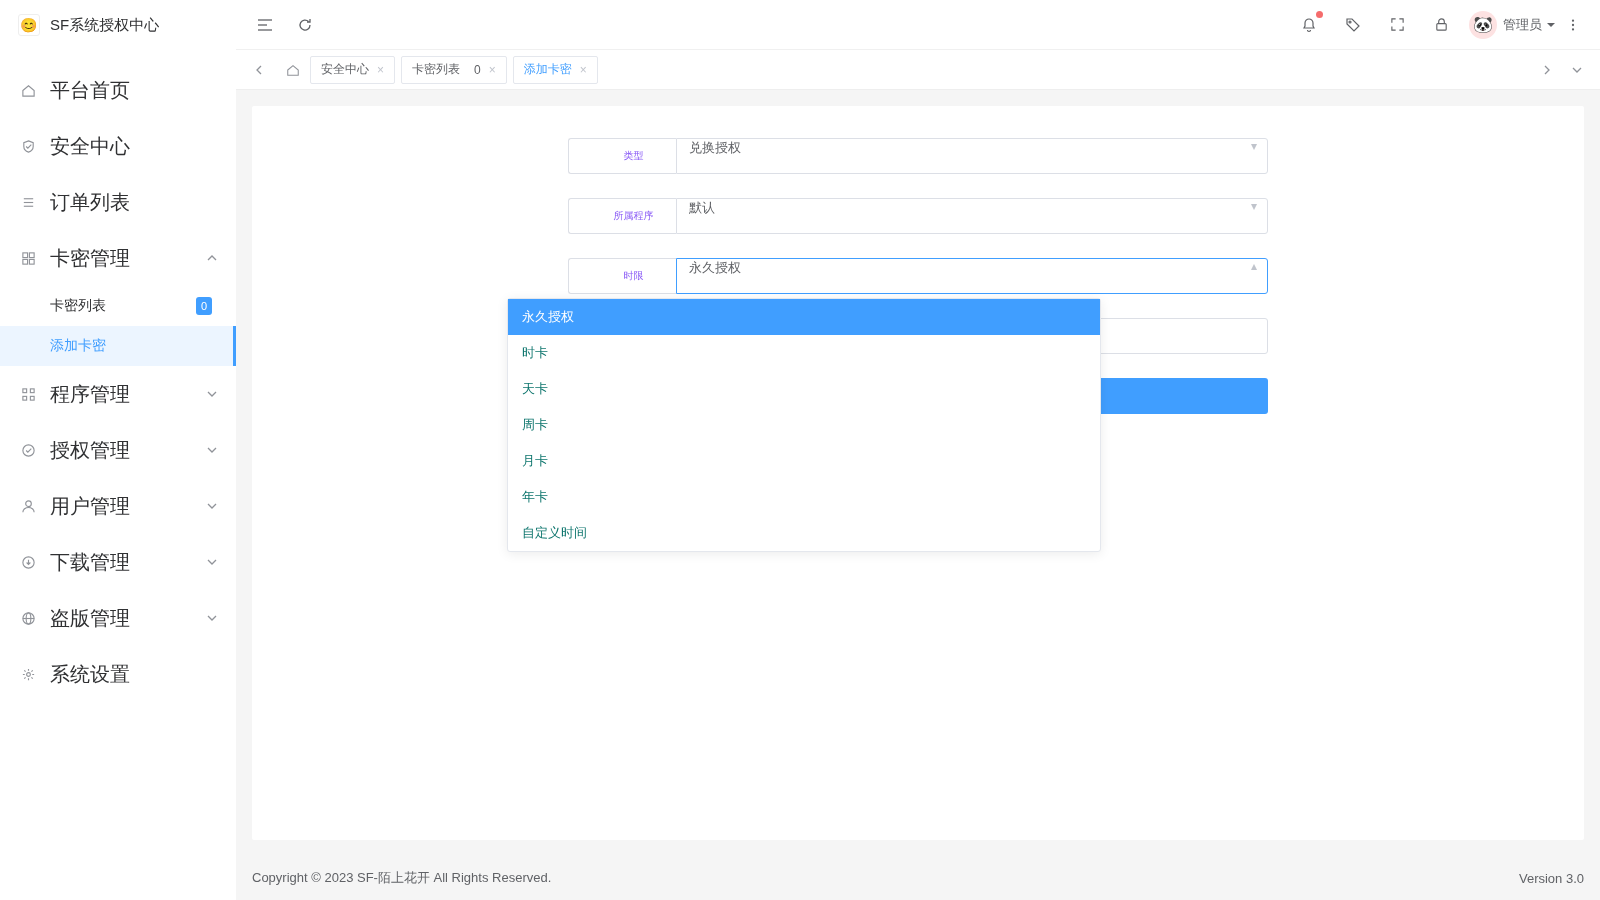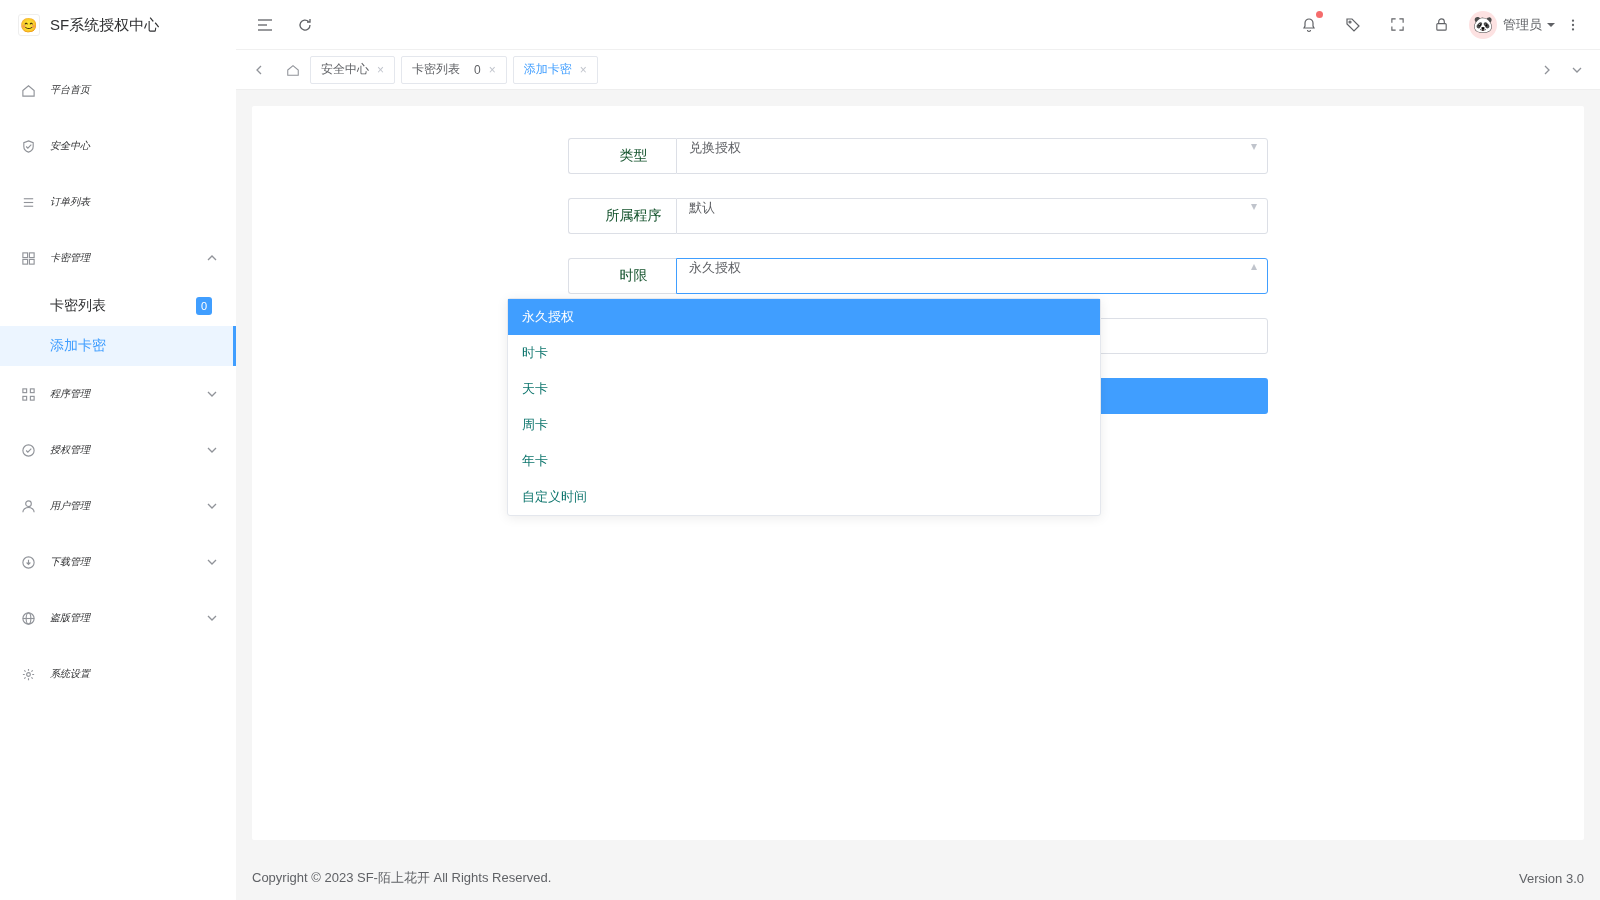--- a/index.html
+++ b/index.html
@@ -6,21 +6,21 @@
 body { font-family: -apple-system, BlinkMacSystemFont, "Segoe UI", "PingFang SC", "Microsoft YaHei", sans-serif; font-size: 14px; color: #606266; background: #f5f5f5; width: 1600px; height: 900px; overflow: hidden; position: relative; }
 
 .sidebar { position: absolute; left: 0; top: 0; width: 236px; height: 900px; background: #fff; }
 .logo-row { height: 50px; display: flex; align-items: center; padding-left: 18px; }
 .logo-img { width: 22px; height: 22px; background: #fff; border: 1px solid #eee; border-radius: 3px; display: inline-flex; align-items: center; justify-content: center; margin-right: 10px; font-size: 14px; }
 .logo-title { font-size: 15px; color: #303133; }
 
 .menu { padding-top: 12px; }
 .menu-item { height: 56px; display: flex; align-items: center; padding-left: 20px; padding-right: 18px; cursor: pointer; }
 .menu-item .ic { width: 16px; height: 16px; display: inline-flex; align-items: center; justify-content: center; color: #909399; margin-right: 14px; font-size: 14px; }
-.menu-item .lbl { flex: 1; color: #303133; font-size: 10px; font-style: italic; }
+.menu-item .lbl { flex: 1; color: #303133; font-size: 20px; }
 .menu-item .arrow { color: #909399; font-size: 12px; }
 .menu-item .arrow svg { width: 12px; height: 12px; }
 .sub-item { height: 40px; display: flex; align-items: center; padding-left: 50px; cursor: pointer; position: relative; }
 .sub-item .lbl { flex: 1; color: #303133; }
 .sub-item.active { background: #ecf5ff; }
 .sub-item.active .lbl { color: #409EFF; }
 .sub-item.active::after { content: ""; position: absolute; right: 0; top: 0; bottom: 0; width: 3px; background: #409EFF; }
 .badge { display: inline-block; min-width: 16px; height: 18px; line-height: 18px; padding: 0 5px; background: #409EFF; color: #fff; font-size: 11px; border-radius: 3px; margin-right: 24px; text-align: center; }
 
 .header { position: absolute; left: 236px; top: 0; right: 0; height: 50px; background: #fff; display: flex; align-items: center; padding: 0 14px; border-bottom: 1px solid #f0f0f0; }
@@ -39,21 +39,21 @@
 .tab.curr { color: #409EFF; }
 .tab .cnt { margin-left: 14px; color: #606266; }
 .tab-right { margin-left: auto; display: flex; align-items: center; padding-right: 8px; }
 .tabctrl { width: 30px; height: 30px; display: inline-flex; align-items: center; justify-content: center; color: #909399; cursor: pointer; }
 
 .content { position: absolute; left: 236px; top: 90px; right: 0; bottom: 44px; padding: 16px; }
 .panel { background: #fff; height: 100%; padding-top: 32px; border-radius: 2px; }
 
 .form { width: 700px; margin: 0 auto; }
 .form-row { display: flex; margin-bottom: 24px; }
-.form-label { width: 108px; height: 36px; border: 1px solid #dcdfe6; border-right: none; display: flex; align-items: center; justify-content: center; color: #14532d; background: #fff; border-radius: 3px 0 0 3px; font-size: 14px; padding-left: 22px; }
+.form-label { width: 108px; height: 36px; border: 1px solid #dcdfe6; border-right: none; display: flex; align-items: center; justify-content: center; color: #8b5cf6; background: #fff; border-radius: 3px 0 0 3px; font-size: 10px; padding-left: 22px; }
 .form-select { flex: 1; height: 36px; border: 1px solid #dcdfe6; display: flex; padding: 0 12px; color: #606266; background: #fff; border-radius: 0 3px 3px 0; cursor: pointer; position: relative; font-size: 13px; }
 .form-select .caret { position: absolute; right: 10px; color: #c0c4cc; font-size: 12px; }
 .form-select.focused { border-color: #409EFF; }
 
 .form-row.focused .form-label { border-color: #dcdfe6; }
 .form-row.focused .form-select { border-color: #409EFF; }
 
 .submit-btn { width: 700px; margin: 0 auto; height: 36px; background: #409EFF; color: #fff; display: flex; align-items: center; justify-content: center; border-radius: 3px; cursor: pointer; font-size: 13px; }
 
 .dropdown { position: absolute; left: 255px; top: 192px; width: 594px; background: #fff; border: 1px solid #e4e7ed; border-radius: 3px; box-shadow: 0 2px 12px rgba(0,0,0,0.08); z-index: 10; }
@@ -336,20 +336,21 @@
       <div class="submit-btn">
         <span></span>
       </div>
     </div>
 
     <div class="dropdown" id="dropdown">
         <div class="dd-item selected">永久授权</div>
         <div class="dd-item">时卡</div>
         <div class="dd-item">天卡</div>
         <div class="dd-item">周卡</div>
+        <div class="dd-item">月卡</div>
         <div class="dd-item">年卡</div>
         <div class="dd-item">自定义时间</div>
       </div>
   </div>
 </div>
 
 <div class="footer">
   <span>Copyright © 2023 SF-陌上花开 All Rights Reserved.</span>
   <span class="ver">Version 3.0</span>
 </div>

